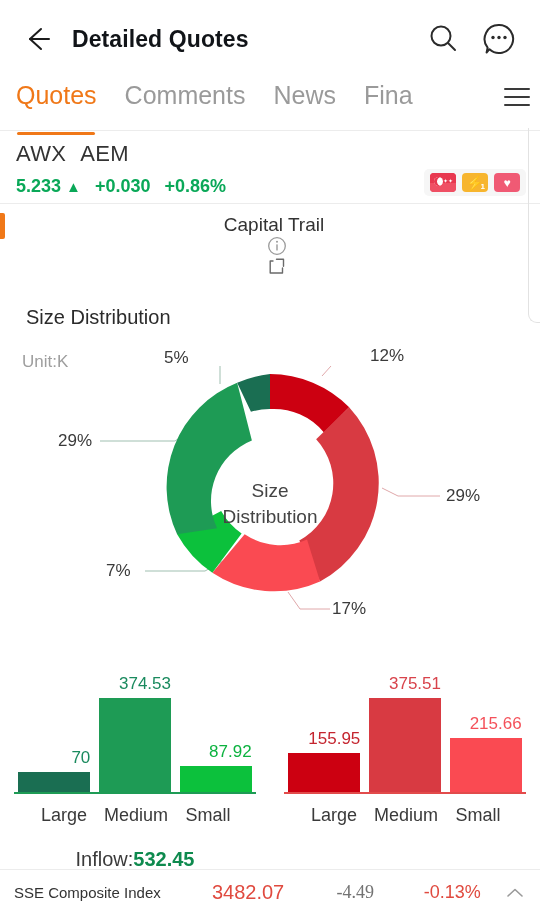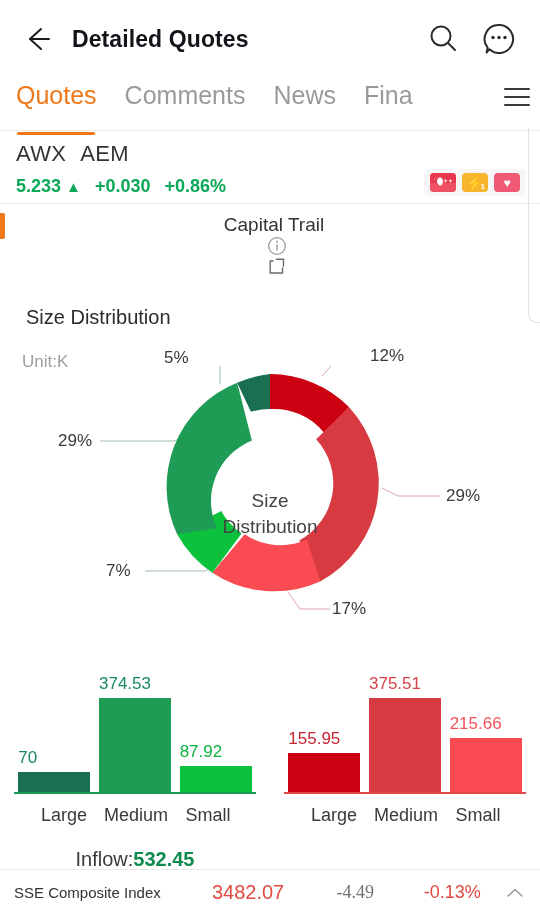--- a/index.html
+++ b/index.html
@@ -111,37 +111,37 @@
   
   .sd-title { font-size: 20px; color: #2b2b2b; padding: 18px 0 0 26px; }
   .unit { font-size: 17px; color: #9e9e9e; padding: 23px 0 0 22px; }
 
   .donut-wrap { position: relative; width: 540px; height: 290px; margin-top: -6px; }
   .donut-wrap svg { position: absolute; left: 0; top: 0; }
   .pct-label {
     position: absolute; font-size: 17px; color: #3a3a3a; white-space: nowrap;
   }
   .donut-center {
-    position: absolute; left: 205px; top: 488px; width: 130px;
+    position: absolute; left: 205px; top: 478px; width: 130px;
     text-align: center; font-size: 19px; color: #444; line-height: 26px;
   }
 
   
   .bars-row { display: flex; width: 540px; height: 180px; }
   .bars-half { width: 270px; position: relative; }
   .axis {
     position: absolute; left: 14px; right: 14px; bottom: 42px; height: 2px;
   }
   .axis.in { background: #1e9b55; }
   .axis.out { background: #e24b4b; }
   .bar-group {
     position: absolute; bottom: 44px; left: 14px; right: 14px; height: 100px;
     display: flex; align-items: flex-end; justify-content: space-around;
   }
-  .bar-item { width: 72px; display: flex; flex-direction: column; align-items: flex-start; }
+  .bar-item { width: 72px; display: flex; flex-direction: column; align-items: flex-end; }
   .bar-val { font-size: 17px; margin-bottom: 4px; }
   .bar { width: 72px; border-radius: 0; }
   .cats {
     position: absolute; bottom: 10px; left: 28px; right: 14px;
     display: flex; justify-content: flex-start;
   }
   .cat { width: 72px; text-align: center; font-size: 18px; color: #3a3a3a; }
 
   .flow-row {
     display: flex; height: 46px; align-items: center;

